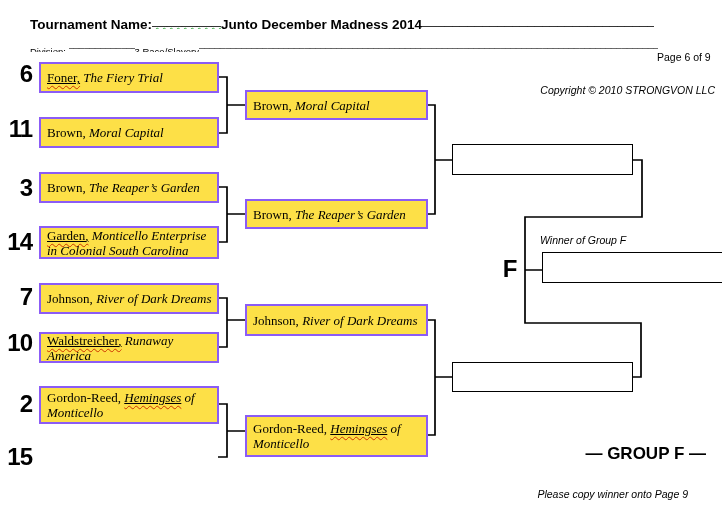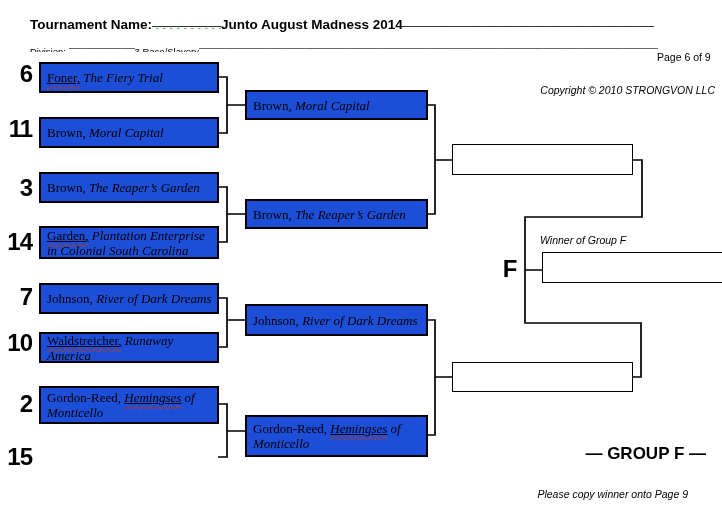--- a/index.html
+++ b/index.html
@@ -14,21 +14,21 @@
   .hrow1 .blank,.hrow1 .fill{font-weight:normal;letter-spacing:0;}
   .blank,.fill{display:inline-block;overflow:hidden;white-space:nowrap;vertical-align:baseline;height:17px;}
   .hrow1 .blank{width:69px;text-decoration:underline wavy #3fae49;text-decoration-thickness:1px;text-underline-offset:3px;}
   .hrow1 .fill{width:260px;}
   .page-ind{position:absolute;left:657px;top:15px;font-size:10.5px;margin-top:36px;}
   .hrow2{position:absolute;left:30px;top:38px;width:628px;height:14px;
          white-space:nowrap;overflow:hidden;font-size:9.5px;}
   .hrow2 .blank{width:66px;}
   .hrow2 .fill{width:462px;}
   
-  .box{position:absolute;background:#1d4ed8;border:2px solid #000000;box-sizing:border-box;
+  .box{position:absolute;background:#fde047;border:2px solid #8b5cf6;box-sizing:border-box;
        display:flex;align-items:center;
        font-family:"Liberation Serif",serif;font-size:13px;line-height:15px;}
   .box .txt{display:block;padding:0 2px 0 6px;}
   .ebox{position:absolute;background:#fff;border:1.5px solid #000;box-sizing:border-box;}
   .ti{font-style:italic;}
   .u{text-decoration:underline;text-decoration-thickness:1px;}
   .sq{text-decoration:underline wavy #cc3300;text-decoration-thickness:1px;text-underline-offset:2.5px;}
   
   .seed{position:absolute;left:2px;width:30px;text-align:right;
         font-size:24px;font-weight:bold;line-height:26px;letter-spacing:-1px;}
@@ -43,21 +43,21 @@
                 font-size:17px;font-weight:bold;}
   .footer-note{position:absolute;left:520px;width:168px;top:488px;text-align:right;
                font-size:10.5px;font-style:italic;}
   svg.lines{position:absolute;left:0;top:0;pointer-events:none;}
 </style>
 </head>
 <body>
 
 <div class="page">
 
-  <div class="hrow1"><span>Tournament Name:</span><span class="blank">____________</span><span>Junto August Madness 2014</span><span class="fill">____________________________________________________________</span></div>
+  <div class="hrow1"><span>Tournament Name:</span><span class="blank">____________</span><span>Junto December Madness 2014</span><span class="fill">____________________________________________________________</span></div>
   <div class="page-ind">Page 6 of 9</div>
 
   <div class="hrow2"><span>Division:</span> <span class="blank">________________</span><span>3 Race/Slavery</span><span class="fill">________________________________________________________________________________________________________________________</span></div>
 
   <div class="copyright">Copyright © 2010 STRONGVON LLC</div>
 
   <svg class="lines" width="722" height="519" viewBox="0 0 722 519">
     <path fill="none" stroke="#000" stroke-width="1.7" d="
       M218 77 H227 V133 H218 M227 105 H247
       M218 187 H227 V242 H218 M227 214 H247
@@ -81,21 +81,21 @@
   <div class="box" style="left:39px;top:62px;width:180px;height:31px">
     <span class="txt"><span class="u"><span class="sq">Foner,</span></span> <span class="ti">The Fiery Trial</span></span>
   </div>
   <div class="box" style="left:39px;top:117px;width:180px;height:31px">
     <span class="txt"><span>Brown,</span> <span class="ti">Moral Capital</span></span>
   </div>
   <div class="box" style="left:39px;top:172px;width:180px;height:31px">
     <span class="txt"><span>Brown,</span> <span class="ti">The Reaper’s Garden</span></span>
   </div>
   <div class="box" style="left:39px;top:226px;width:180px;height:33px">
-    <span class="txt"><span class="u"><span class="sq">Garden,</span></span> <span class="ti">Plantation Enterprise in Colonial South Carolina</span></span>
+    <span class="txt"><span class="u"><span class="sq">Garden,</span></span> <span class="ti">Monticello Enterprise in Colonial South Carolina</span></span>
   </div>
   <div class="box" style="left:39px;top:283px;width:180px;height:31px">
     <span class="txt"><span>Johnson,</span> <span class="ti">River of Dark Dreams</span></span>
   </div>
   <div class="box" style="left:39px;top:332px;width:180px;height:31px">
     <span class="txt"><span class="u"><span class="sq">Waldstreicher,</span></span> <span class="ti">Runaway America</span></span>
   </div>
   <div class="box" style="left:39px;top:386px;width:180px;height:38px">
     <span class="txt"><span>Gordon-Reed,</span> <span class="ti u"><span class="sq">Hemingses</span></span> <span class="ti">of Monticello</span></span>
   </div>

